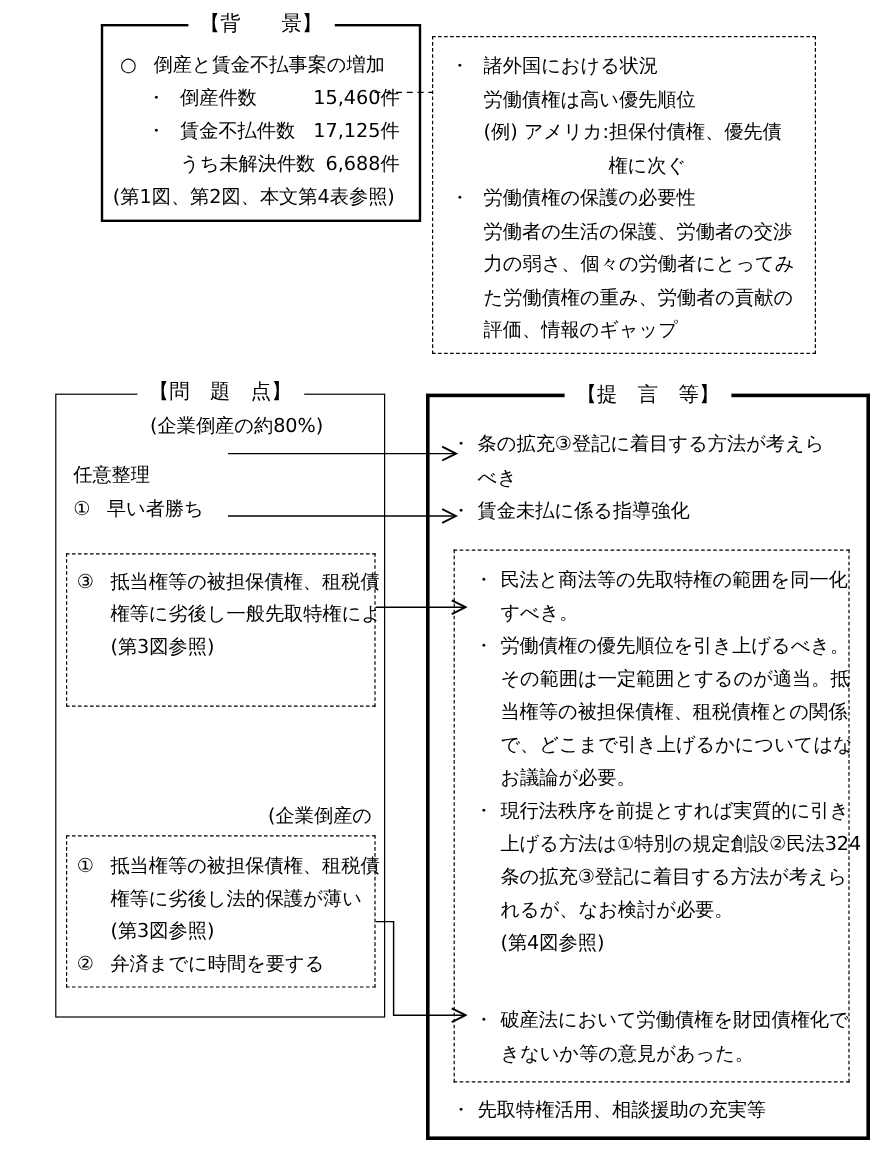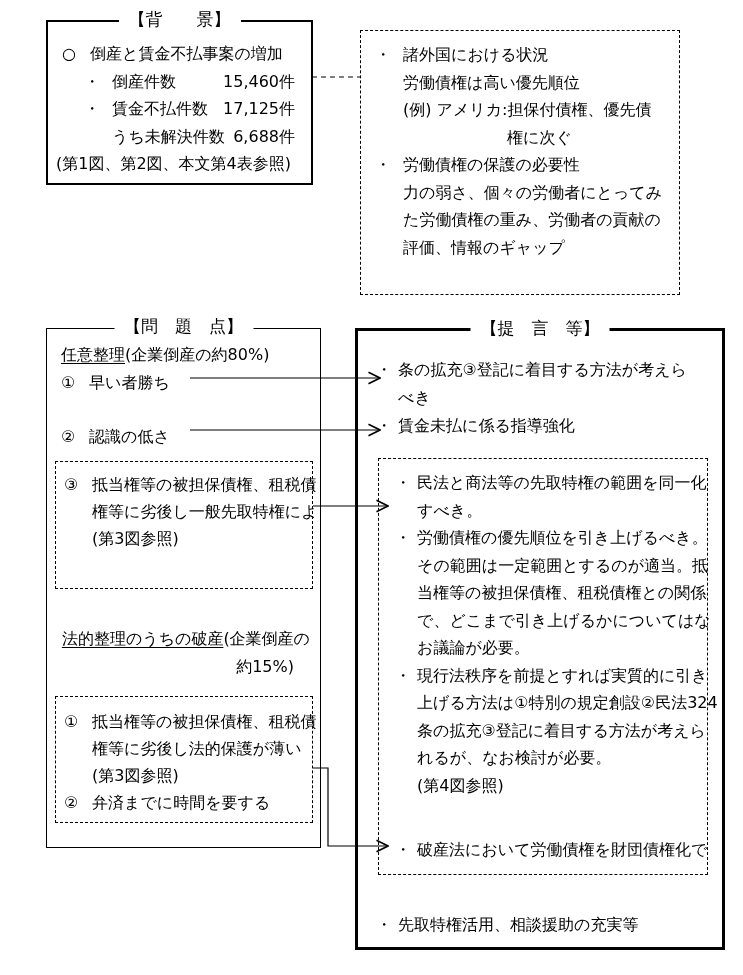--- a/index.html
+++ b/index.html
@@ -5,36 +5,36 @@
   * { margin:0; padding:0; box-sizing:border-box; }
   html,body { background:#fff; }
   body {
     width:743px; height:975px; position:relative;
     font-family:"DejaVu Sans","Liberation Sans",sans-serif;
     color:#000;
   }
   .page { position:absolute; left:0; top:0; width:743px; height:975px; background:#fff; }
 
   .box { position:absolute; background:#fff; }
-  .b2 { border:2px solid #000; }
+  .b2 { border:2px solid #000;margin-left:38px; }
   .b1 { border:1px solid #000; }
   .b3 { border:3px solid #000;text-align:center; }
   .dash { border:1px dashed #000; }
 
   .box-title {
     position:absolute; top:-14px; left:50%; transform:translateX(-50%);
     background:#fff; padding:0 10px; font-size:17px; white-space:nowrap;
   }
 
   .line { display:flex; font-size:16px; line-height:27.5px; white-space:nowrap; }
   .bullet { flex:0 0 28px; }
   .txt { }
   .ext  { margin-left:104px; }
   .val  { margin-left:auto; padding-right:4px; }
-  .u { text-decoration:underline; text-underline-offset:3px; }
+  .u { text-underline-offset:3px;margin-top:41px; }
 
   
   #bg-box { left:46px; top:20px; width:267px; height:165px; padding:18px 12px 0 14px; }
   #bg-box .line { line-height:27.5px; }
   #bg-box .stat { margin-left:22px; }
   #bg-box .note { margin-left:-6px; }
 
   
   #sup-box { left:360px; top:30px; width:320px; height:265px; padding:10px 8px 0 14px; }
   #sup-box .line { line-height:27.5px; }
@@ -117,20 +117,24 @@
     <div class="line">
       <span class="bullet"></span>
       <span class="txt ext">権に次ぐ</span>
     </div>
     <div class="line">
       <span class="bullet">・</span>
       <span class="txt">労働債権の保護の必要性</span>
     </div>
     <div class="line">
       <span class="bullet"></span>
+      <span class="txt">労働者の生活の保護、労働者の交渉</span>
+    </div>
+    <div class="line">
+      <span class="bullet"></span>
       <span class="txt">力の弱さ、個々の労働者にとってみ</span>
     </div>
     <div class="line">
       <span class="bullet"></span>
       <span class="txt">た労働債権の重み、労働者の貢献の</span>
     </div>
     <div class="line">
       <span class="bullet"></span>
       <span class="txt">評価、情報のギャップ</span>
     </div>
@@ -261,20 +265,21 @@
       <div class="line">
         <span class="bullet"></span>
         <span class="txt">(第4図参照)</span>
       </div>
       <div class="line gap-before">
         <span class="bullet">・</span>
         <span class="txt">破産法において労働債権を財団債権化で</span>
       </div>
       <div class="line">
         <span class="bullet"></span>
+        <span class="txt">きないか等の意見があった。</span>
       </div>
     </div>
 
     <div class="line" id="prop-bottom">
       <span class="bullet">・</span>
       <span class="txt">先取特権活用、相談援助の充実等</span>
     </div>
   </section>
 
 </div>

